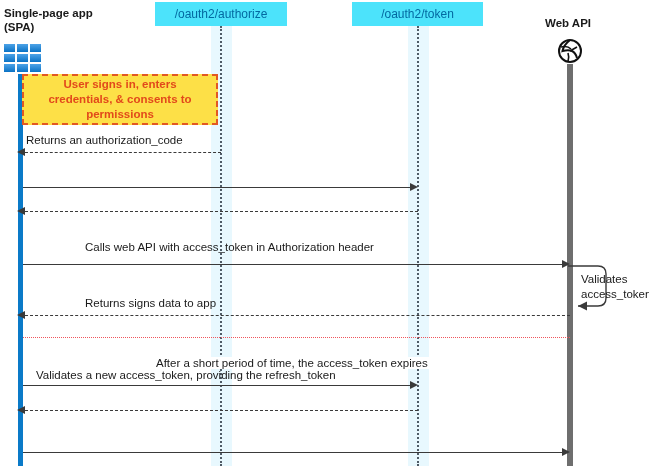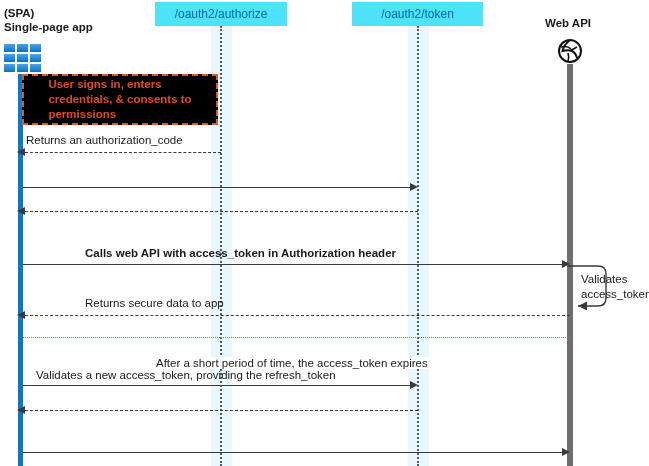--- a/index.html
+++ b/index.html
@@ -21,23 +21,23 @@
 
   
   .spa-icon{position:absolute;display:grid;grid-template-columns:repeat(3,11px);
             grid-template-rows:repeat(3,8px);gap:2px;}
   .spa-icon i{display:block;background:linear-gradient(180deg,#4da3e8 0%,#0a72c4 100%);}
 
   
   .globe{position:absolute;}
 
   
-  .note{position:absolute;background:#000000;border:2px dashed #e25822;
+  .note{position:absolute;background:#fde047;border:2px dashed #e25822;
         box-sizing:border-box;color:#e2491b;font-weight:bold;font-size:11.5px;
-        text-align:left;display:flex;align-items:center;justify-content:center;
+        text-align:center;display:flex;align-items:center;justify-content:center;
         line-height:15px;padding:0 6px;}
 
   
   .msg-label{position:absolute;font-size:11.5px;color:#1a1a1a;white-space:nowrap;}
   .line-solid{position:absolute;height:0;border-top:1.4px solid #3a3a3a;}
   .line-dash{position:absolute;height:0;border-top:1.4px dashed #3a3a3a;}
   .arrow-r{position:absolute;width:0;height:0;border-top:4.5px solid transparent;
            border-bottom:4.5px solid transparent;border-left:8px solid #3a3a3a;}
   .arrow-l{position:absolute;width:0;height:0;border-top:4.5px solid transparent;
            border-bottom:4.5px solid transparent;border-right:8px solid #3a3a3a;}
@@ -49,22 +49,22 @@
 
   
   .loop-label{position:absolute;font-size:11.5px;color:#1a1a1a;line-height:15px;white-space:nowrap;}
 </style>
 </head>
 <body>
 
 <div class="diagram">
 
   <div class="hdr-text" style="left:4px;top:6px;">
+    <div>Single-page app</div>
     <div>(SPA)</div>
-    <div>Single-page app</div>
   </div>
 
   <div class="spa-icon" style="left:4px;top:44px;">
     <i></i>
       <i></i>
       <i></i>
       <i></i>
       <i></i>
       <i></i>
       <i></i>
@@ -115,34 +115,34 @@
   <div class="msg-label" style="left:26px;top:134px;">Returns an authorization_code</div>
   <div class="line-dash" style="left:25px;top:152px;width:196px;"></div>
   <div class="arrow-l" style="left:17px;top:148px;"></div>
 
   <div class="line-solid" style="left:23px;top:187px;width:388px;"></div>
   <div class="arrow-r" style="left:410px;top:183px;"></div>
 
   <div class="line-dash" style="left:25px;top:211px;width:393px;"></div>
   <div class="arrow-l" style="left:17px;top:207px;"></div>
 
-  <div class="msg-label" style="left:85px;top:247px;font-weight:bold;">Calls web API with access_token in Authorization header</div>
+  <div class="msg-label" style="left:85px;top:241px;">Calls web API with access_token in Authorization header</div>
   <div class="line-solid" style="left:23px;top:264px;width:541px;"></div>
   <div class="arrow-r" style="left:562px;top:260px;"></div>
 
   <svg style="position:absolute;left:566px;top:258px;" width="83" height="56">
     <path d="M2 8 H32 Q40 8 40 16 V40 Q40 48 32 48 H12" fill="none" stroke="#3a3a3a" stroke-width="1.4"></path>
     <path d="M12 48 L21 43.5 L21 52.5 Z" fill="#3a3a3a"></path>
   </svg>
   <div class="loop-label" style="left:581px;top:272px;">
     <div>Validates</div>
     <div>access_token</div>
   </div>
 
-  <div class="msg-label" style="left:85px;top:297px;">Returns secure data to app</div>
+  <div class="msg-label" style="left:85px;top:297px;">Returns signs data to app</div>
   <div class="line-dash" style="left:25px;top:315px;width:545px;"></div>
   <div class="arrow-l" style="left:17px;top:311px;"></div>
 
   <div class="div-line" style="left:23px;top:337px;width:547px;"></div>
   <div class="div-label" style="left:150px;top:329px;">After a short period of time, the access_token expires</div>
 
   <div class="msg-label" style="left:36px;top:369px;">Validates a new access_token, providing the refresh_token</div>
   <div class="line-solid" style="left:23px;top:385px;width:388px;"></div>
   <div class="arrow-r" style="left:410px;top:381px;"></div>
 

